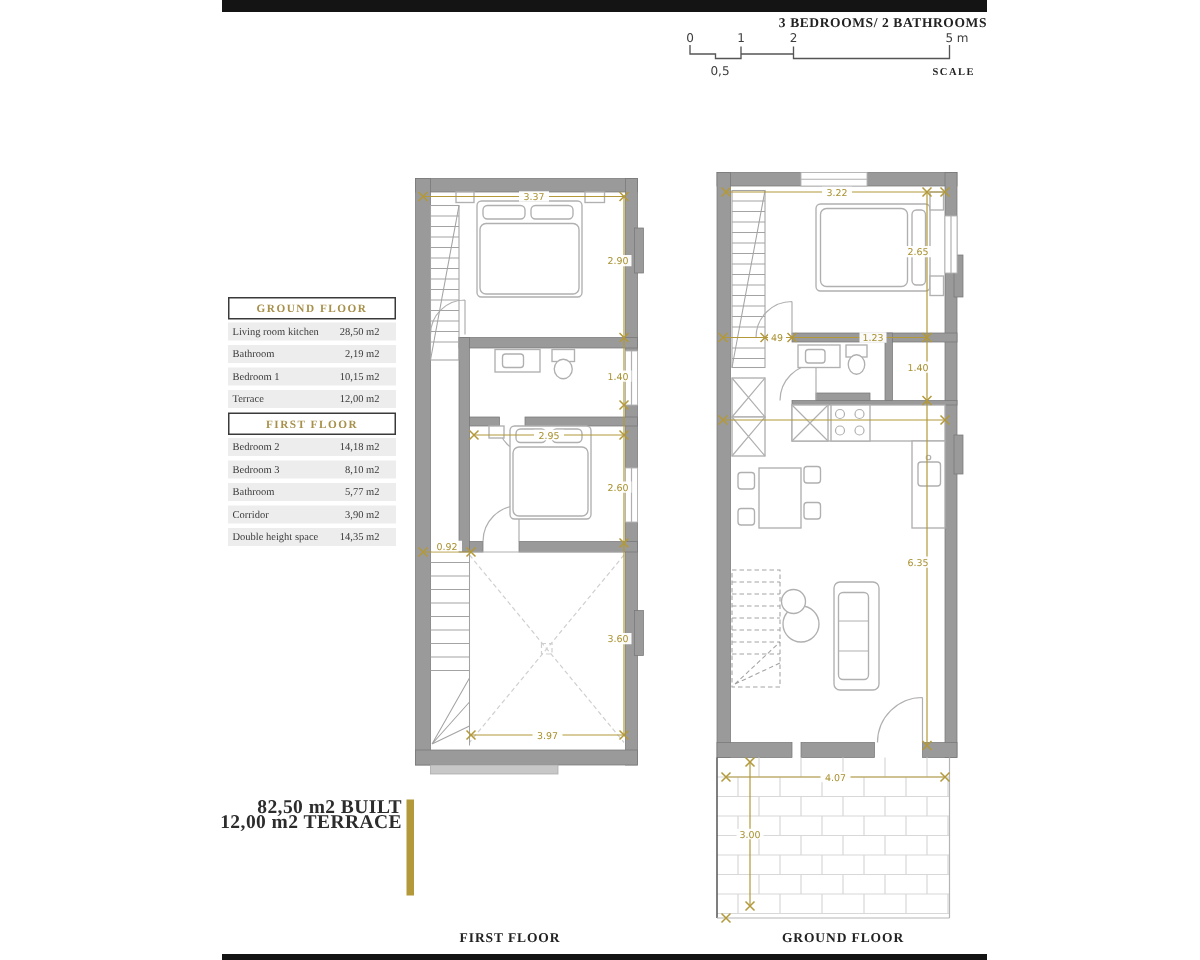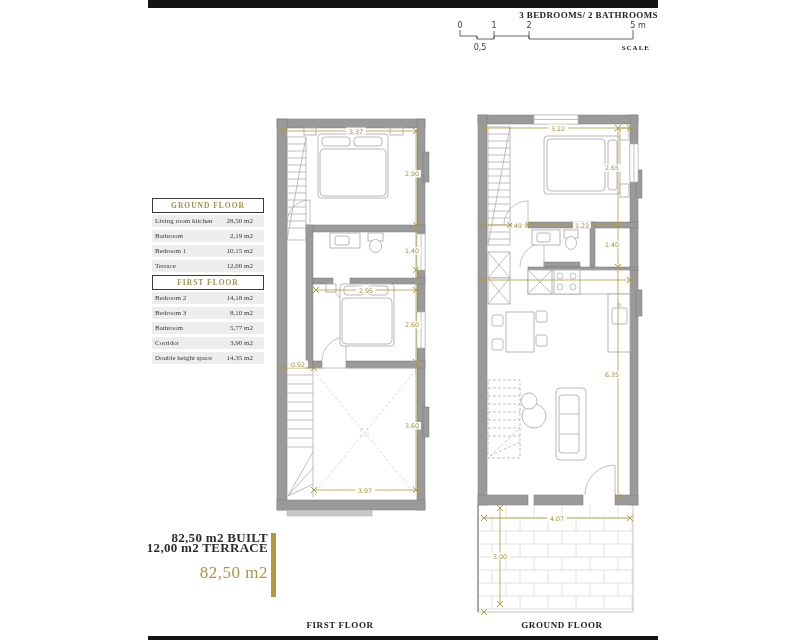--- a/index.html
+++ b/index.html
@@ -381,21 +381,20 @@
       <rect class="dim-bg" x="77" y="402.5" width="20" height="7"></rect>
       <text class="dim-t" x="87" y="408.5">4.07</text>
       <rect class="dim-bg" x="21" y="440.5" width="18" height="7"></rect>
       <text class="dim-t" x="30" y="446.5">3.00</text>
     </g>
   </svg>
 
   <div class="summary">
     <div class="line">82,50 m2 BUILT</div>
     <div class="line">12,00 m2 TERRACE</div>
-    <div class="total">82,50 m2</div>
   </div>
   <div class="goldbar"></div>
 
   <div class="floor-caption cap-first">FIRST FLOOR</div>
   <div class="floor-caption cap-ground">GROUND FLOOR</div>
 
   <div class="bottombar"></div>
 </div>
 
 </body></html>

